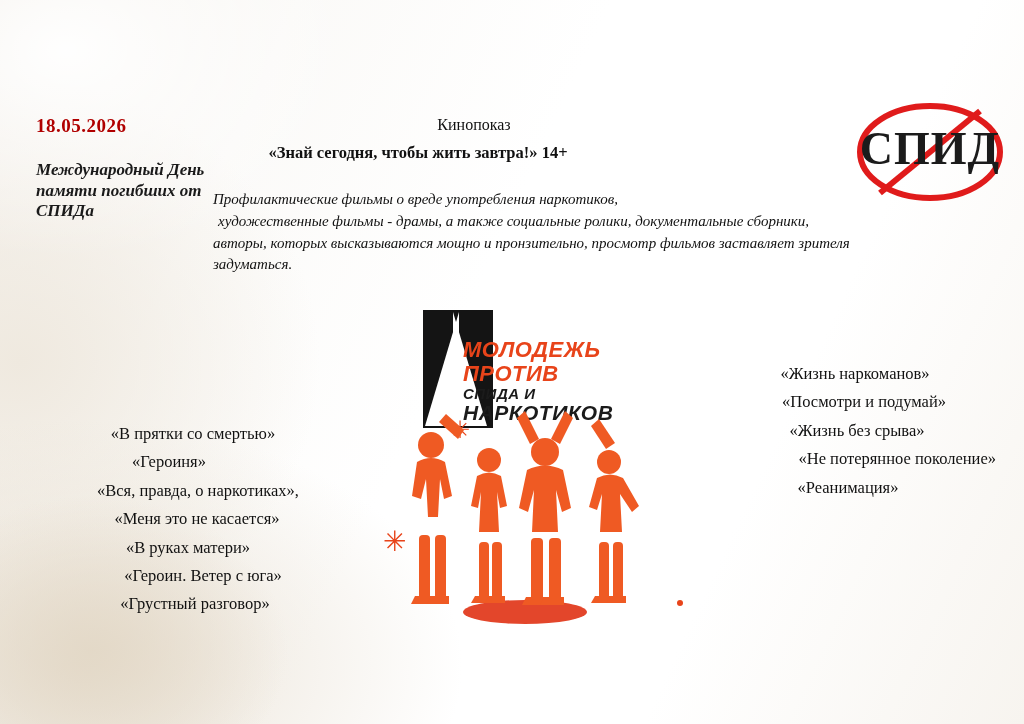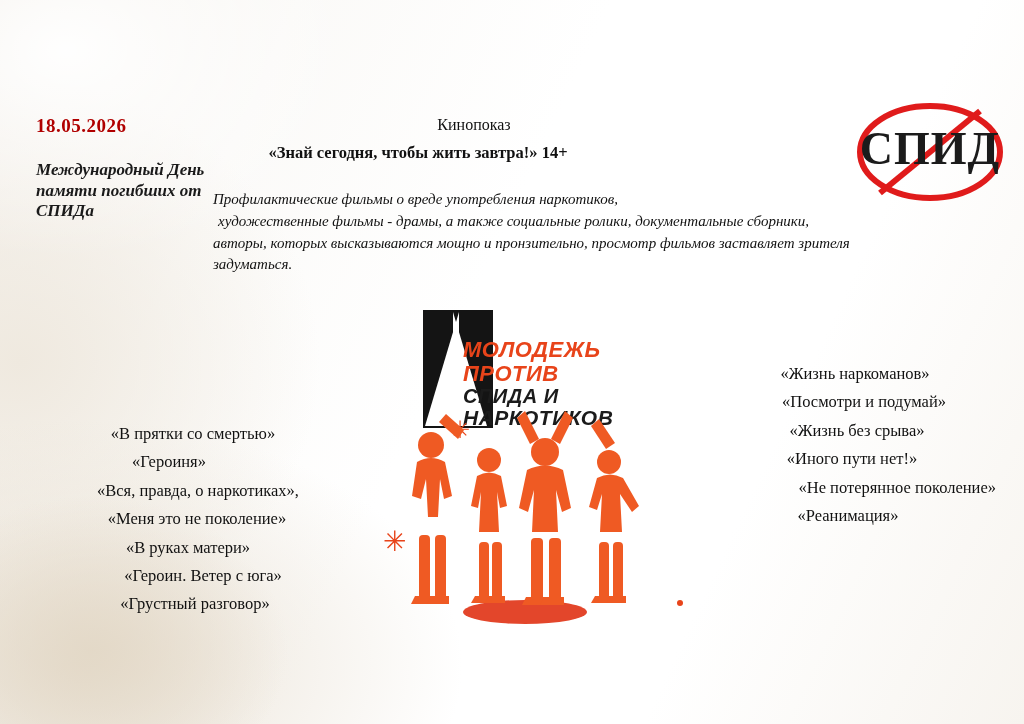--- a/index.html
+++ b/index.html
@@ -217,21 +217,21 @@
     top: 38px;
     font-family: "Liberation Sans", sans-serif;
     font-weight: bold;
     font-style: italic;
     font-size: 22px;
     line-height: 1.08;
     letter-spacing: 0.5px;
   }
   .logo-text .red { color: #e8441a; }
   .logo-text .dark { color: #1b1b1b; }
-  .logo-text .l3 { font-size: 20px; }
+  .logo-text .l3 { font-size: 15px; }
   .logo-text .l4 { font-size: 21px; }
   .asterisk-small {
     position: absolute;
     color: #e8441a;
     font-size: 24px;
     line-height: 1;
   }
   .dot-small {
     position: absolute;
     width: 6px;
@@ -272,31 +272,30 @@
       <ellipse cx="80" cy="52" rx="70" ry="46" fill="none" stroke="#e01b1b" stroke-width="6"></ellipse>
       <line x1="30" y1="93" x2="130" y2="11" stroke="#e01b1b" stroke-width="6"></line>
     </svg>
     <div class="word">СПИД</div>
   </div>
 
   <div class="films-left">
     <div class="fl i0">«В прятки со смертью»</div>
     <div class="fl i1">«Героиня»</div>
     <div class="fl i2">«Вся, правда, о наркотиках»,</div>
-    <div class="fl i3">«Меня это не поколение»</div>
+    <div class="fl i3">«Меня это не касается»</div>
     <div class="fl i4">«В руках матери»</div>
     <div class="fl i6">«Героин. Ветер с юга»</div>
     <div class="fl i5">«Грустный разговор»</div>
   </div>
 
   <div class="films-right">
     <div class="fr j0">«Жизнь наркоманов»</div>
     <div class="fr j1">«Посмотри и подумай»</div>
     <div class="fr j2">«Жизнь без срыва»</div>
-    <div class="fr j3">«Иного пути нет!»</div>
     <div class="fr j4">«Не потерянное поколение»</div>
     <div class="fr j5">«Реанимация»</div>
   </div>
 
   <div class="art">
 
     <div class="logo-block"></div>
     <div class="logo-slash"></div>
     <div class="logo-slash2"></div>
 

